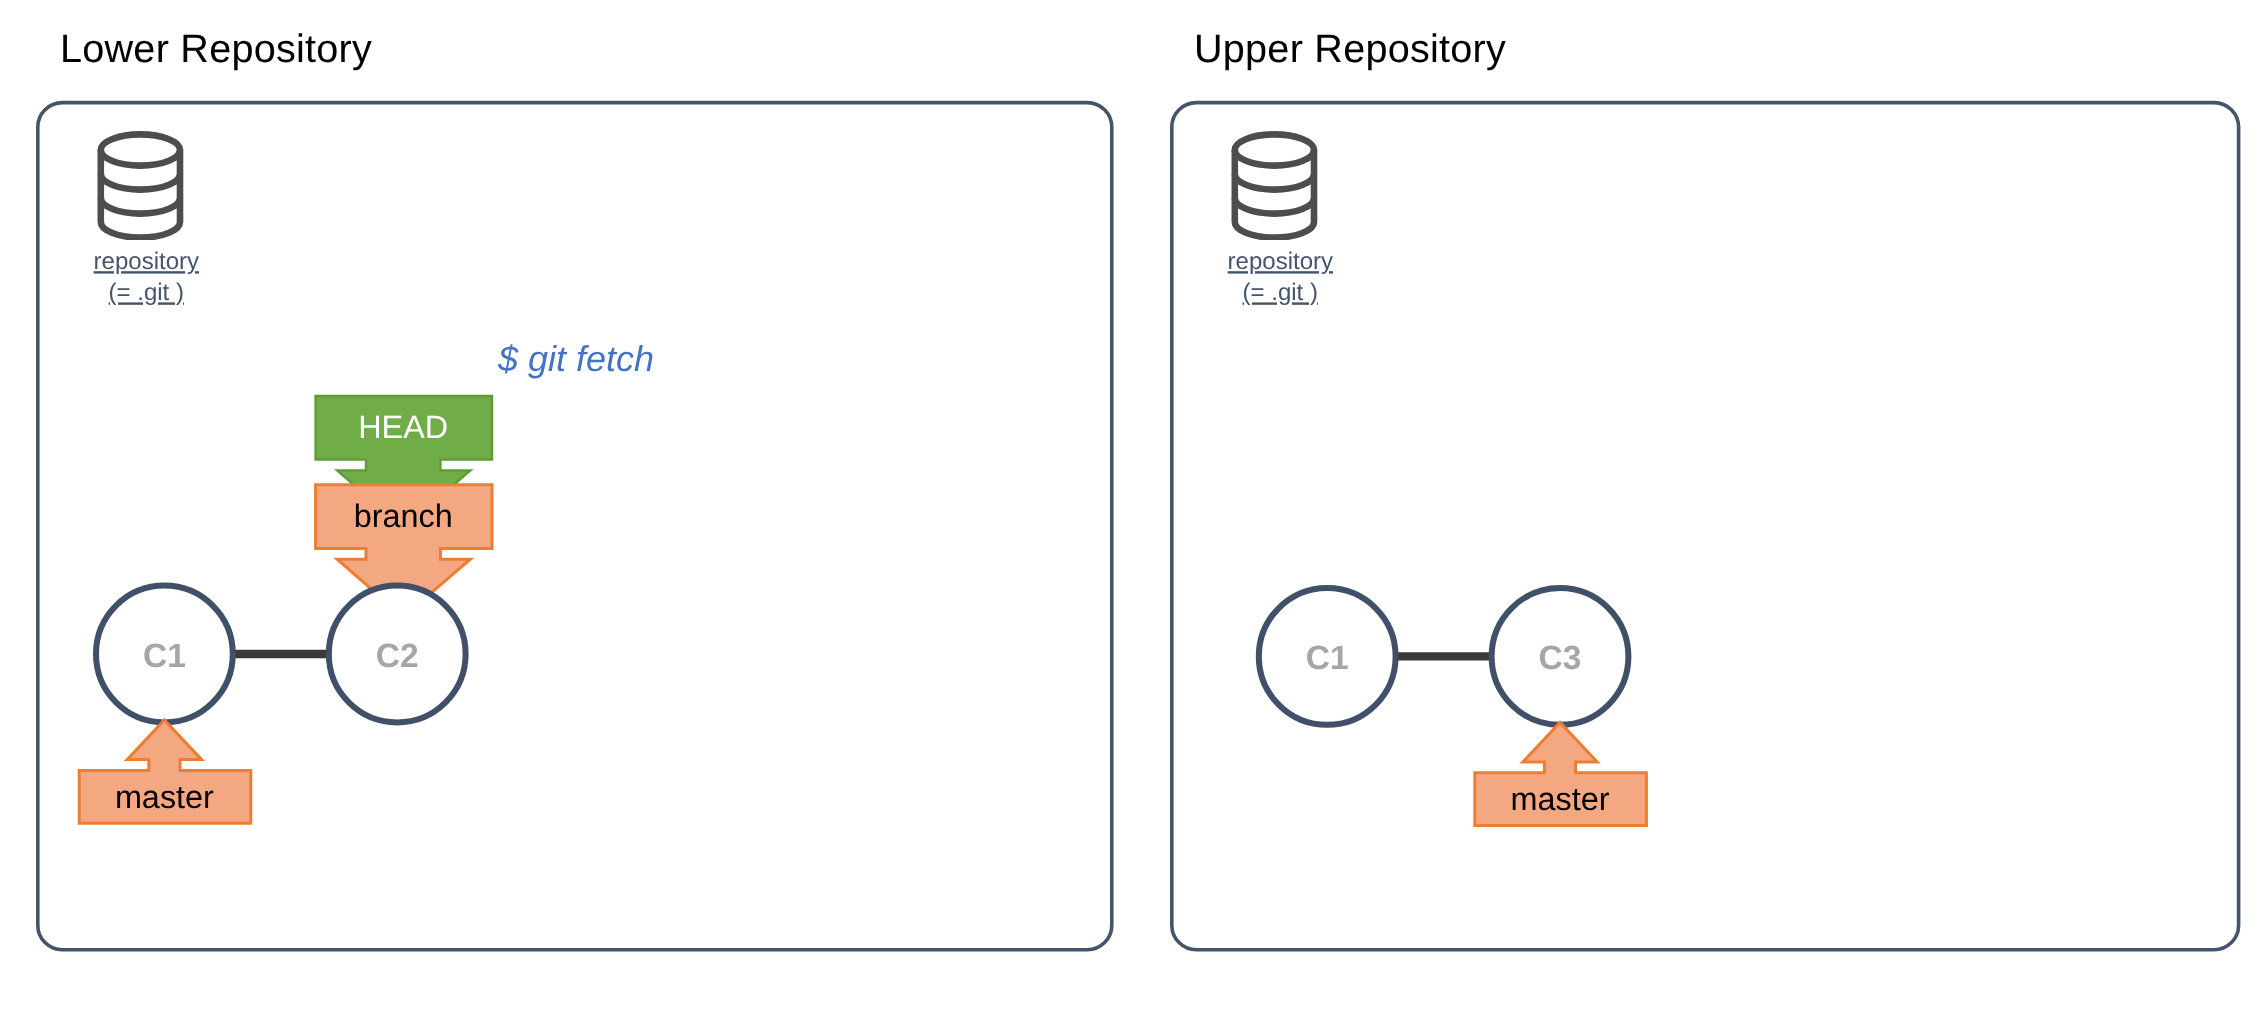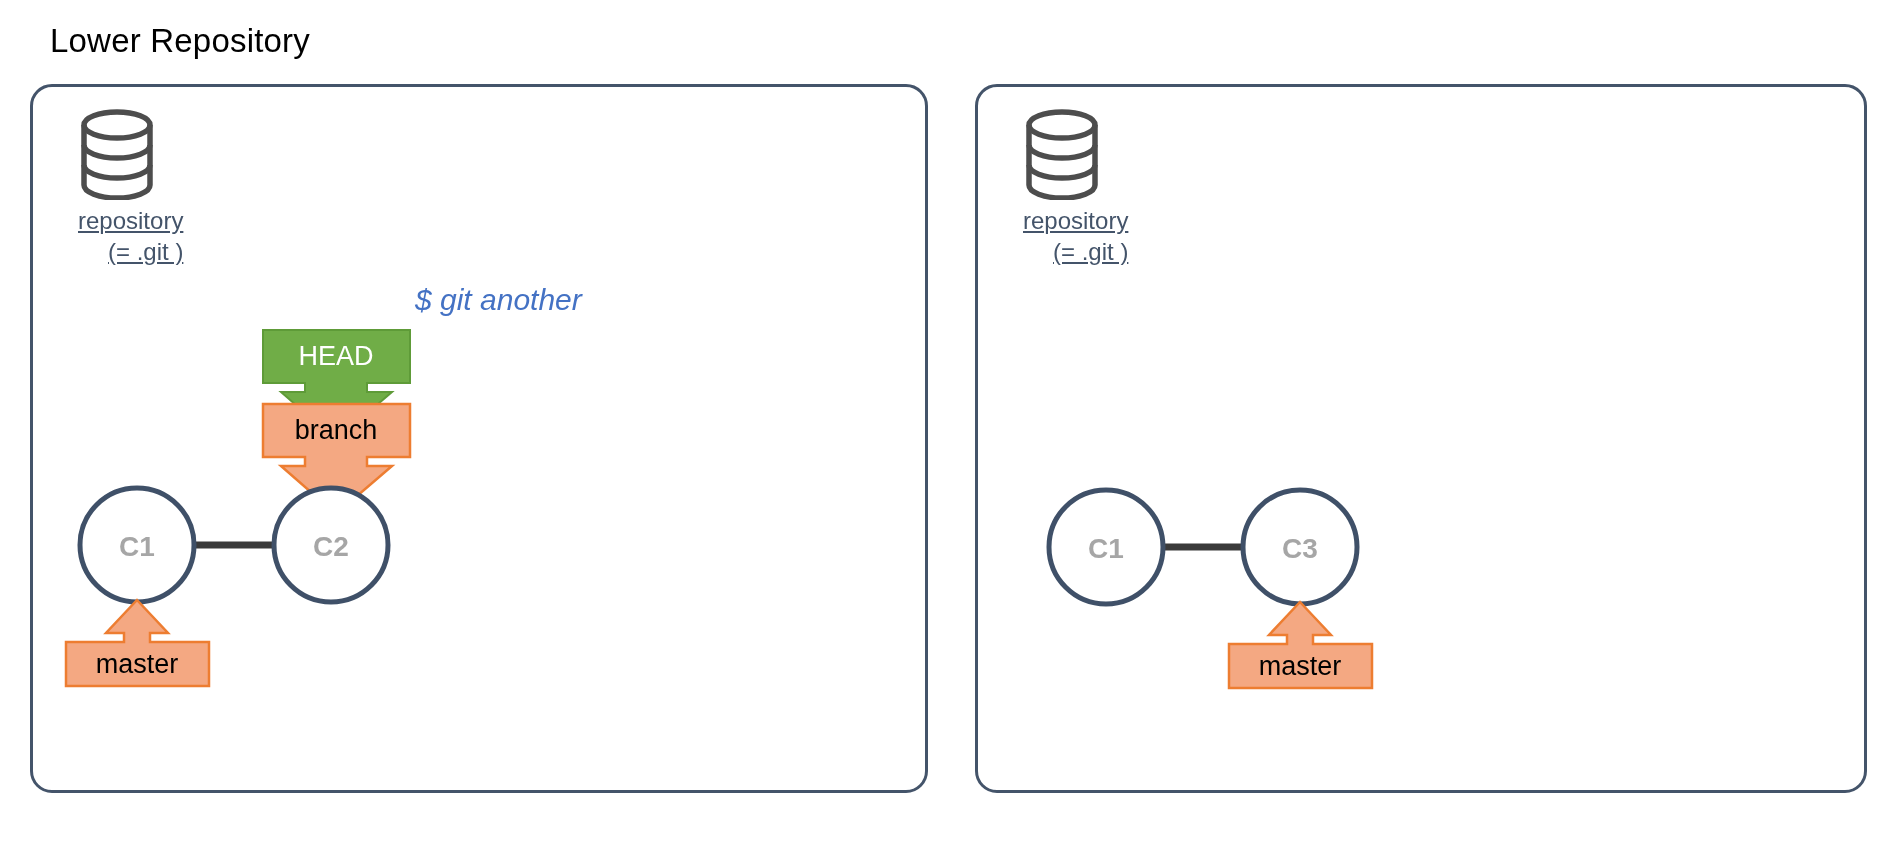--- a/index.html
+++ b/index.html
@@ -43,23 +43,23 @@
     box-sizing: border-box;
   }
   #panel-lower { left: 30px;  top: 84px; width: 898px; height: 709px; }
   #panel-upper { left: 975px; top: 84px; width: 892px; height: 709px; }
 
   
   .repo-block { position: absolute; }
   .repo-icon { display: block; }
   .repo-caption {
     margin-top: 6px;
-    text-align: right;
-    font-family: "Liberation Sans", sans-serif;
-    font-size: 24px;
+    text-align: center;
+    font-family: "Liberation Sans", sans-serif;
+    font-size: 20px;
     font-weight: 400;
     color: #44546A;
     line-height: 1.28;
     white-space: nowrap;
   }
   .repo-caption span {
     text-decoration: underline;
     text-underline-offset: 2px;
   }
 
@@ -110,20 +110,21 @@
     dominant-baseline: central;
   }
 </style>
 </head>
 <body>
 
 <div class="stage">
 
   <div class="panel-title" id="title-lower">Lower Repository</div>
 
+  <div class="panel-title" id="title-upper">Upper Repository</div>
 
   <div class="panel" id="panel-lower"></div>
   <div class="panel" id="panel-upper"></div>
 
   <div class="repo-block" style="left:78px; top:108px;">
     <svg class="repo-icon" width="78" height="92" viewBox="0 0 78 92">
       <g fill="none" stroke="#4D4D4D" stroke-width="5.5">
         <ellipse cx="39" cy="17" rx="33" ry="13"></ellipse>
         <path d="M6 17 v20 a33 13 0 0 0 66 0 v-20"></path>
         <path d="M6 37 v20 a33 13 0 0 0 66 0 v-20"></path>
@@ -144,21 +145,21 @@
         <path d="M6 37 v20 a33 13 0 0 0 66 0 v-20"></path>
         <path d="M6 57 v20 a33 13 0 0 0 66 0 v-20"></path>
       </g>
     </svg>
     <div class="repo-caption">
       <span>repository</span><br>
       <span>(= .git )</span>
     </div>
   </div>
 
-  <div class="cmd" id="cmd-commit">$ git another</div>
+  <div class="cmd" id="cmd-commit">$ git fetch</div>
 
 
   <svg class="graph">
 
     <line x1="168" y1="545" x2="272" y2="545" stroke="#3A3A3A" stroke-width="7"></line>
 
     <g>
       <path d="M263,330 L410,330 L410,383 L367,383 L367,392 L392,392 L336,440 L281,392 L305,392 L305,383 L263,383 Z" fill="#70AD47" stroke="#5E9B38" stroke-width="2"></path>
       <text class="tag-label-light" x="336" y="356">HEAD</text>
     </g>

